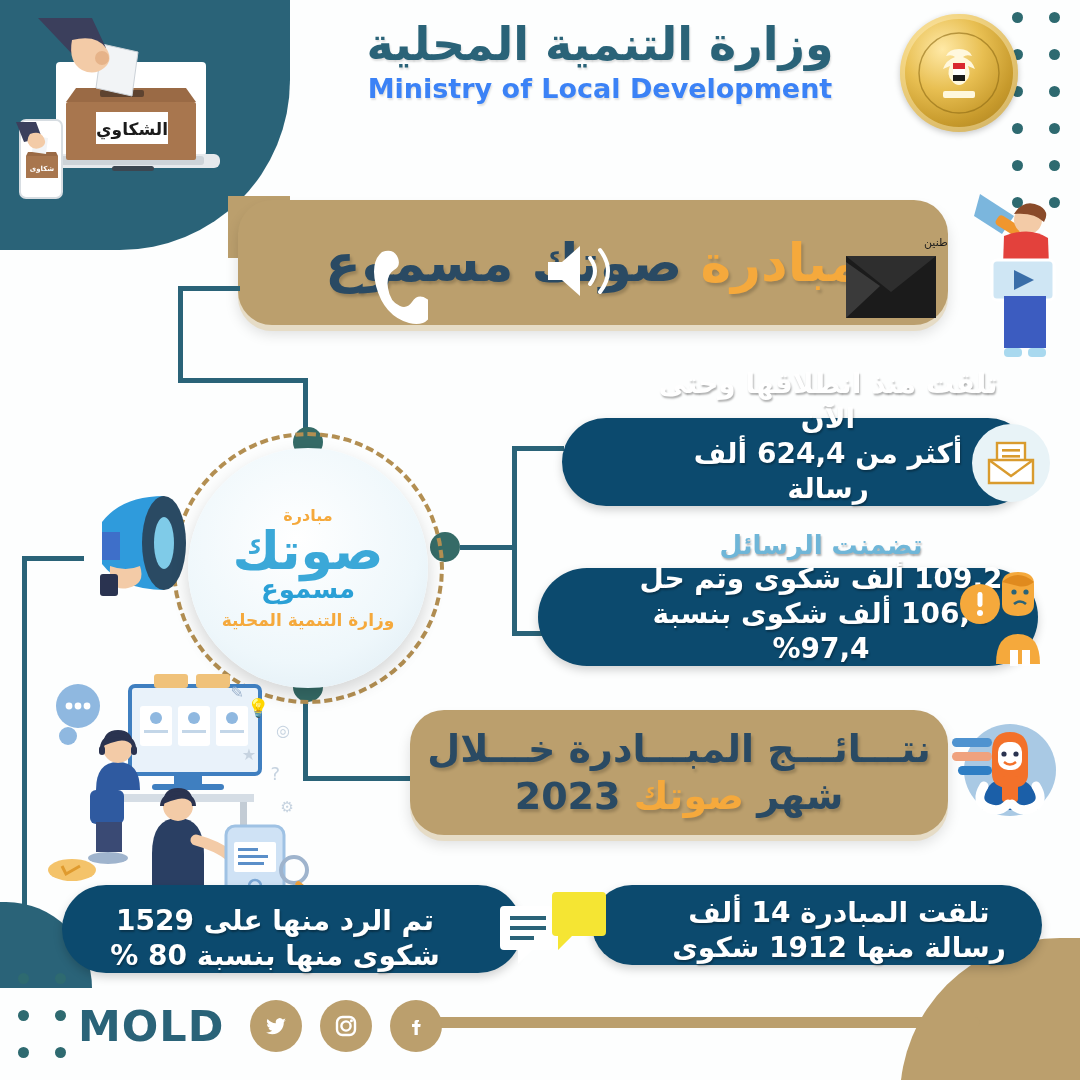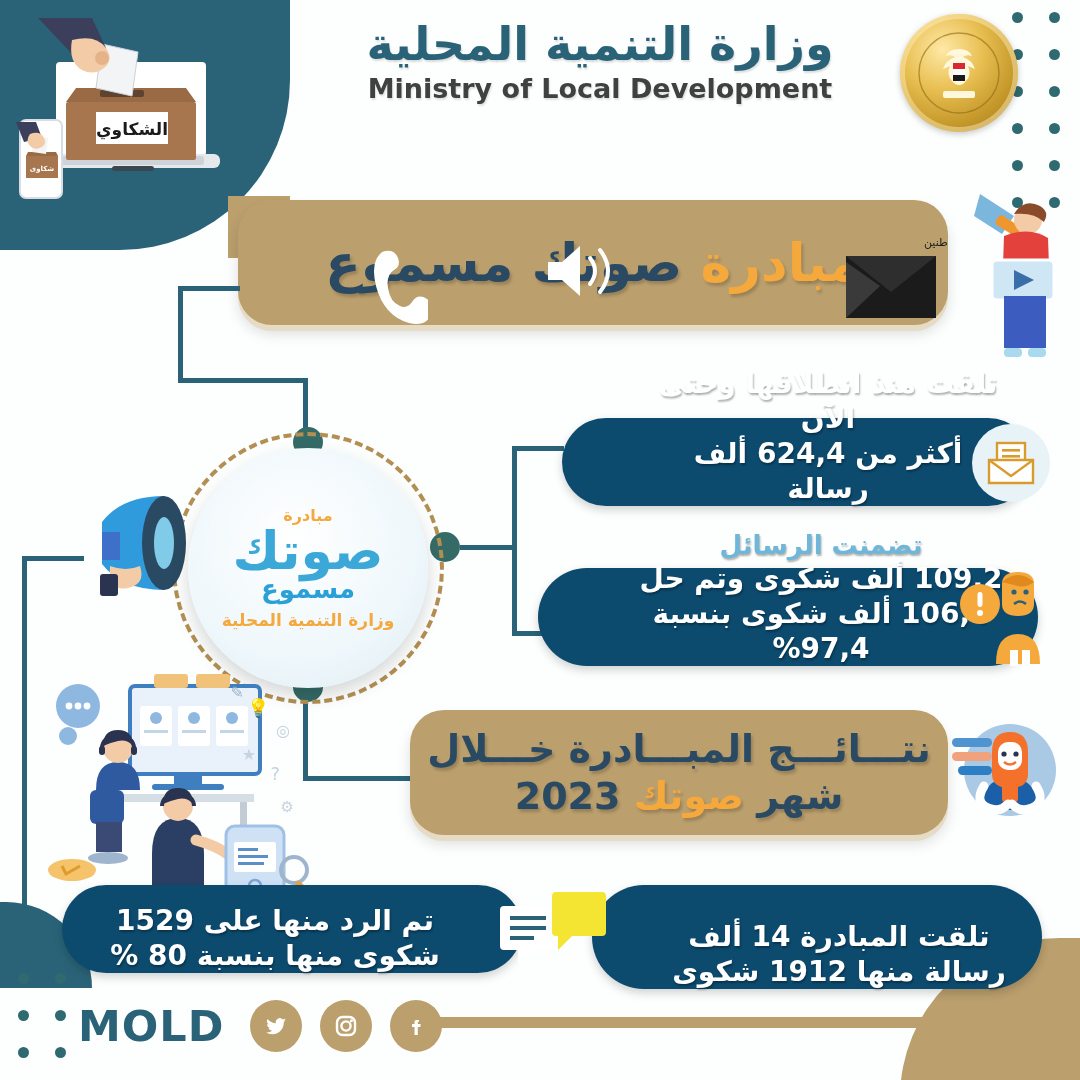--- a/index.html
+++ b/index.html
@@ -38,21 +38,21 @@
   .dots-tr { right:20px; top:12px; grid-template-columns:repeat(2,11px); grid-template-rows:repeat(6,11px); }
   .dots-bl { left:18px; bottom:22px; grid-template-columns:repeat(2,11px); grid-template-rows:repeat(3,11px); }
 
   
   .header { position:absolute; left:300px; top:18px; width:600px; text-align:center; }
   .header .ar {
     font-size:46px; font-weight:bold; color:#2a6378; letter-spacing:0px;
     text-shadow:1px 2px 2px rgba(0,0,0,0.13); line-height:1.15;
   }
   .header .en {
-    font-size:27px; font-weight:bold; color:#404040; direction:ltr;
+    font-size:27px; font-weight:bold; color:#3b82f6; direction:ltr;
     text-shadow:1px 2px 2px rgba(0,0,0,0.12); margin-top:2px;
   }
   .emblem {
     position:absolute; left:900px; top:14px; width:118px; height:118px; border-radius:50%;
     background:
       radial-gradient(circle at 36% 30%, #ffe9a6 0%, #e8bf52 36%, #c79a2c 66%, #9d7418 100%);
     box-shadow:0 2px 6px rgba(0,0,0,.22), inset 0 0 0 5px rgba(255,240,190,.45);
     display:flex; align-items:center; justify-content:center;
   }
 
@@ -75,21 +75,21 @@
     position:absolute; background:#0c4a6e; border-radius:60px; color:#fff;
     display:flex; align-items:flex-end; box-shadow:0 4px 10px rgba(0,0,0,.18);
     padding:0 26px;
   }
   .pill .body { flex:1; text-align:center; line-height:1.25; }
   .pill .line { font-size:28px; font-weight:bold; text-shadow:1px 2px 2px rgba(0,0,0,.3); }
   .pill .head { font-size:26px; font-weight:bold; color:#6fb6d8; text-shadow:1px 2px 2px rgba(0,0,0,.3); }
 
   .pill-1 { left:562px; top:418px; width:470px; height:88px; padding-left:88px; }
   .pill-2 { left:538px; top:568px; width:500px; height:98px; padding-left:92px; }
-  .pill-3 { left:592px; top:885px; width:450px; height:104px; padding-left:70px; }
+  .pill-3 { left:592px; top:885px; width:450px; height:80px; padding-left:70px; }
   .pill-4 { left:62px;  top:885px; width:460px; height:88px; padding-right:60px; }
 
   .pill-icon {
     position:absolute; border-radius:50%; background:#e8f3f7;
     display:flex; align-items:center; justify-content:center;
   }
   .icon-envelope { left:972px; top:424px; width:78px; height:78px; }
 
   .char { position:absolute; }
 

